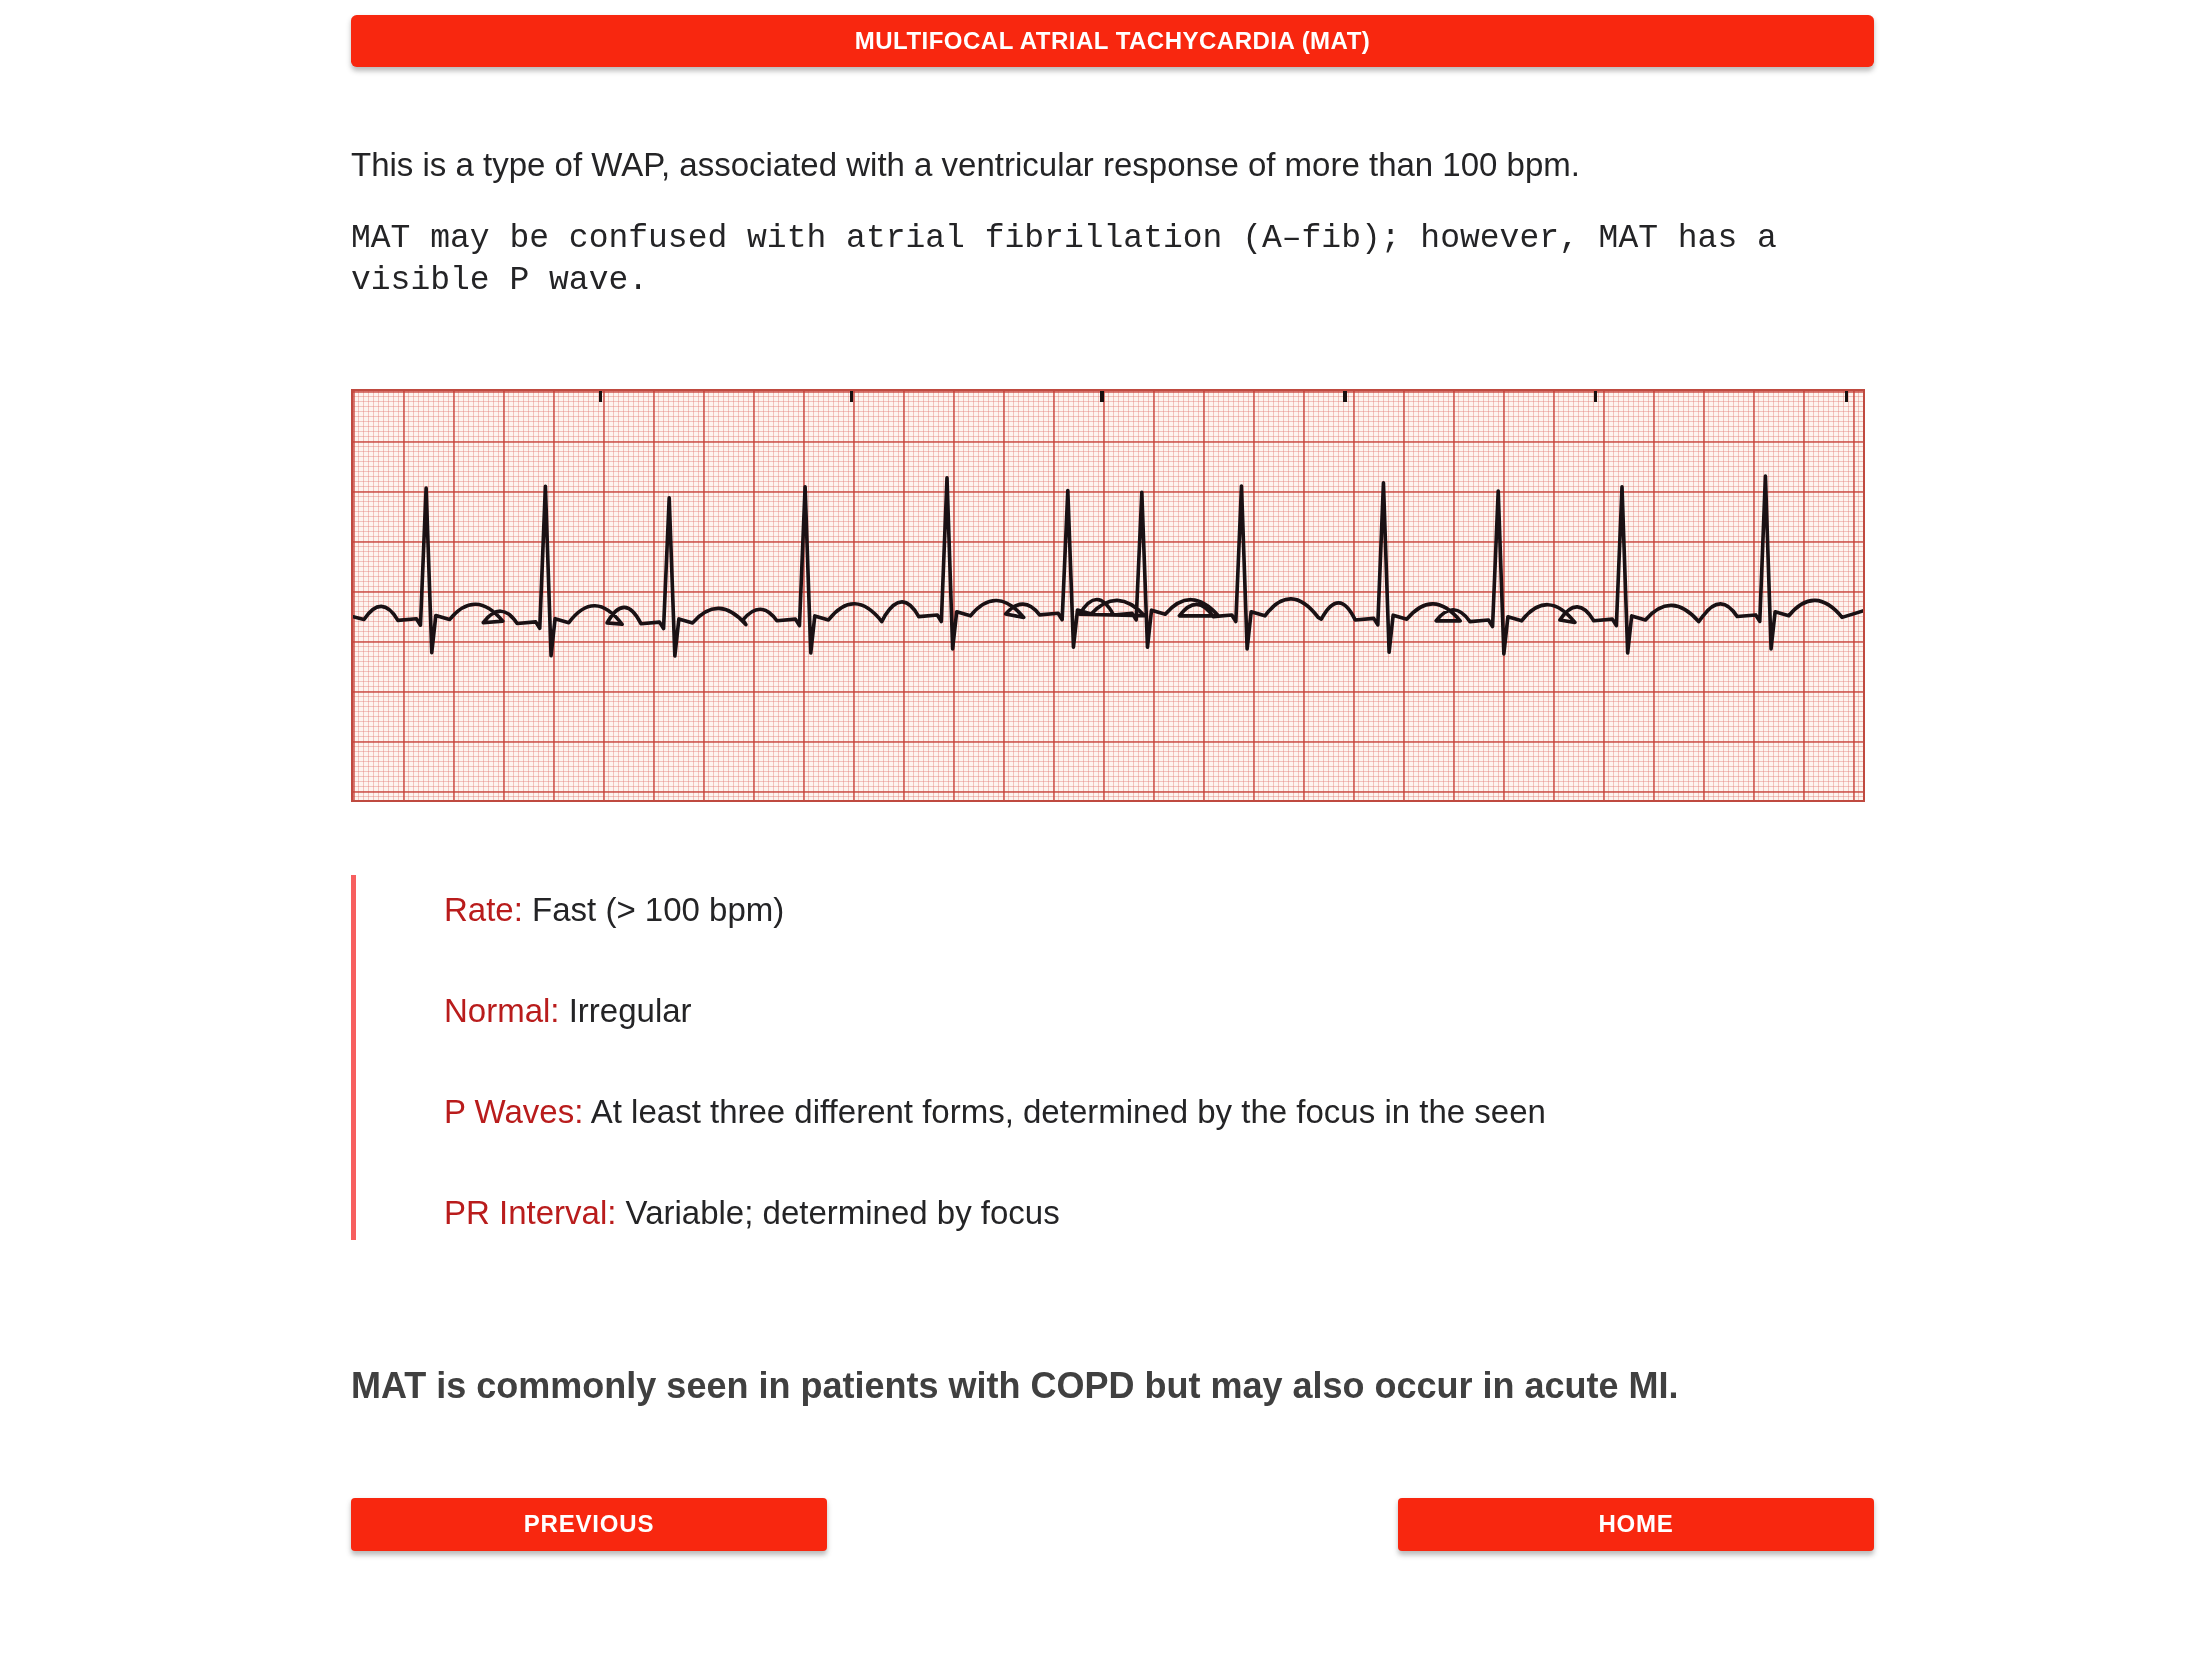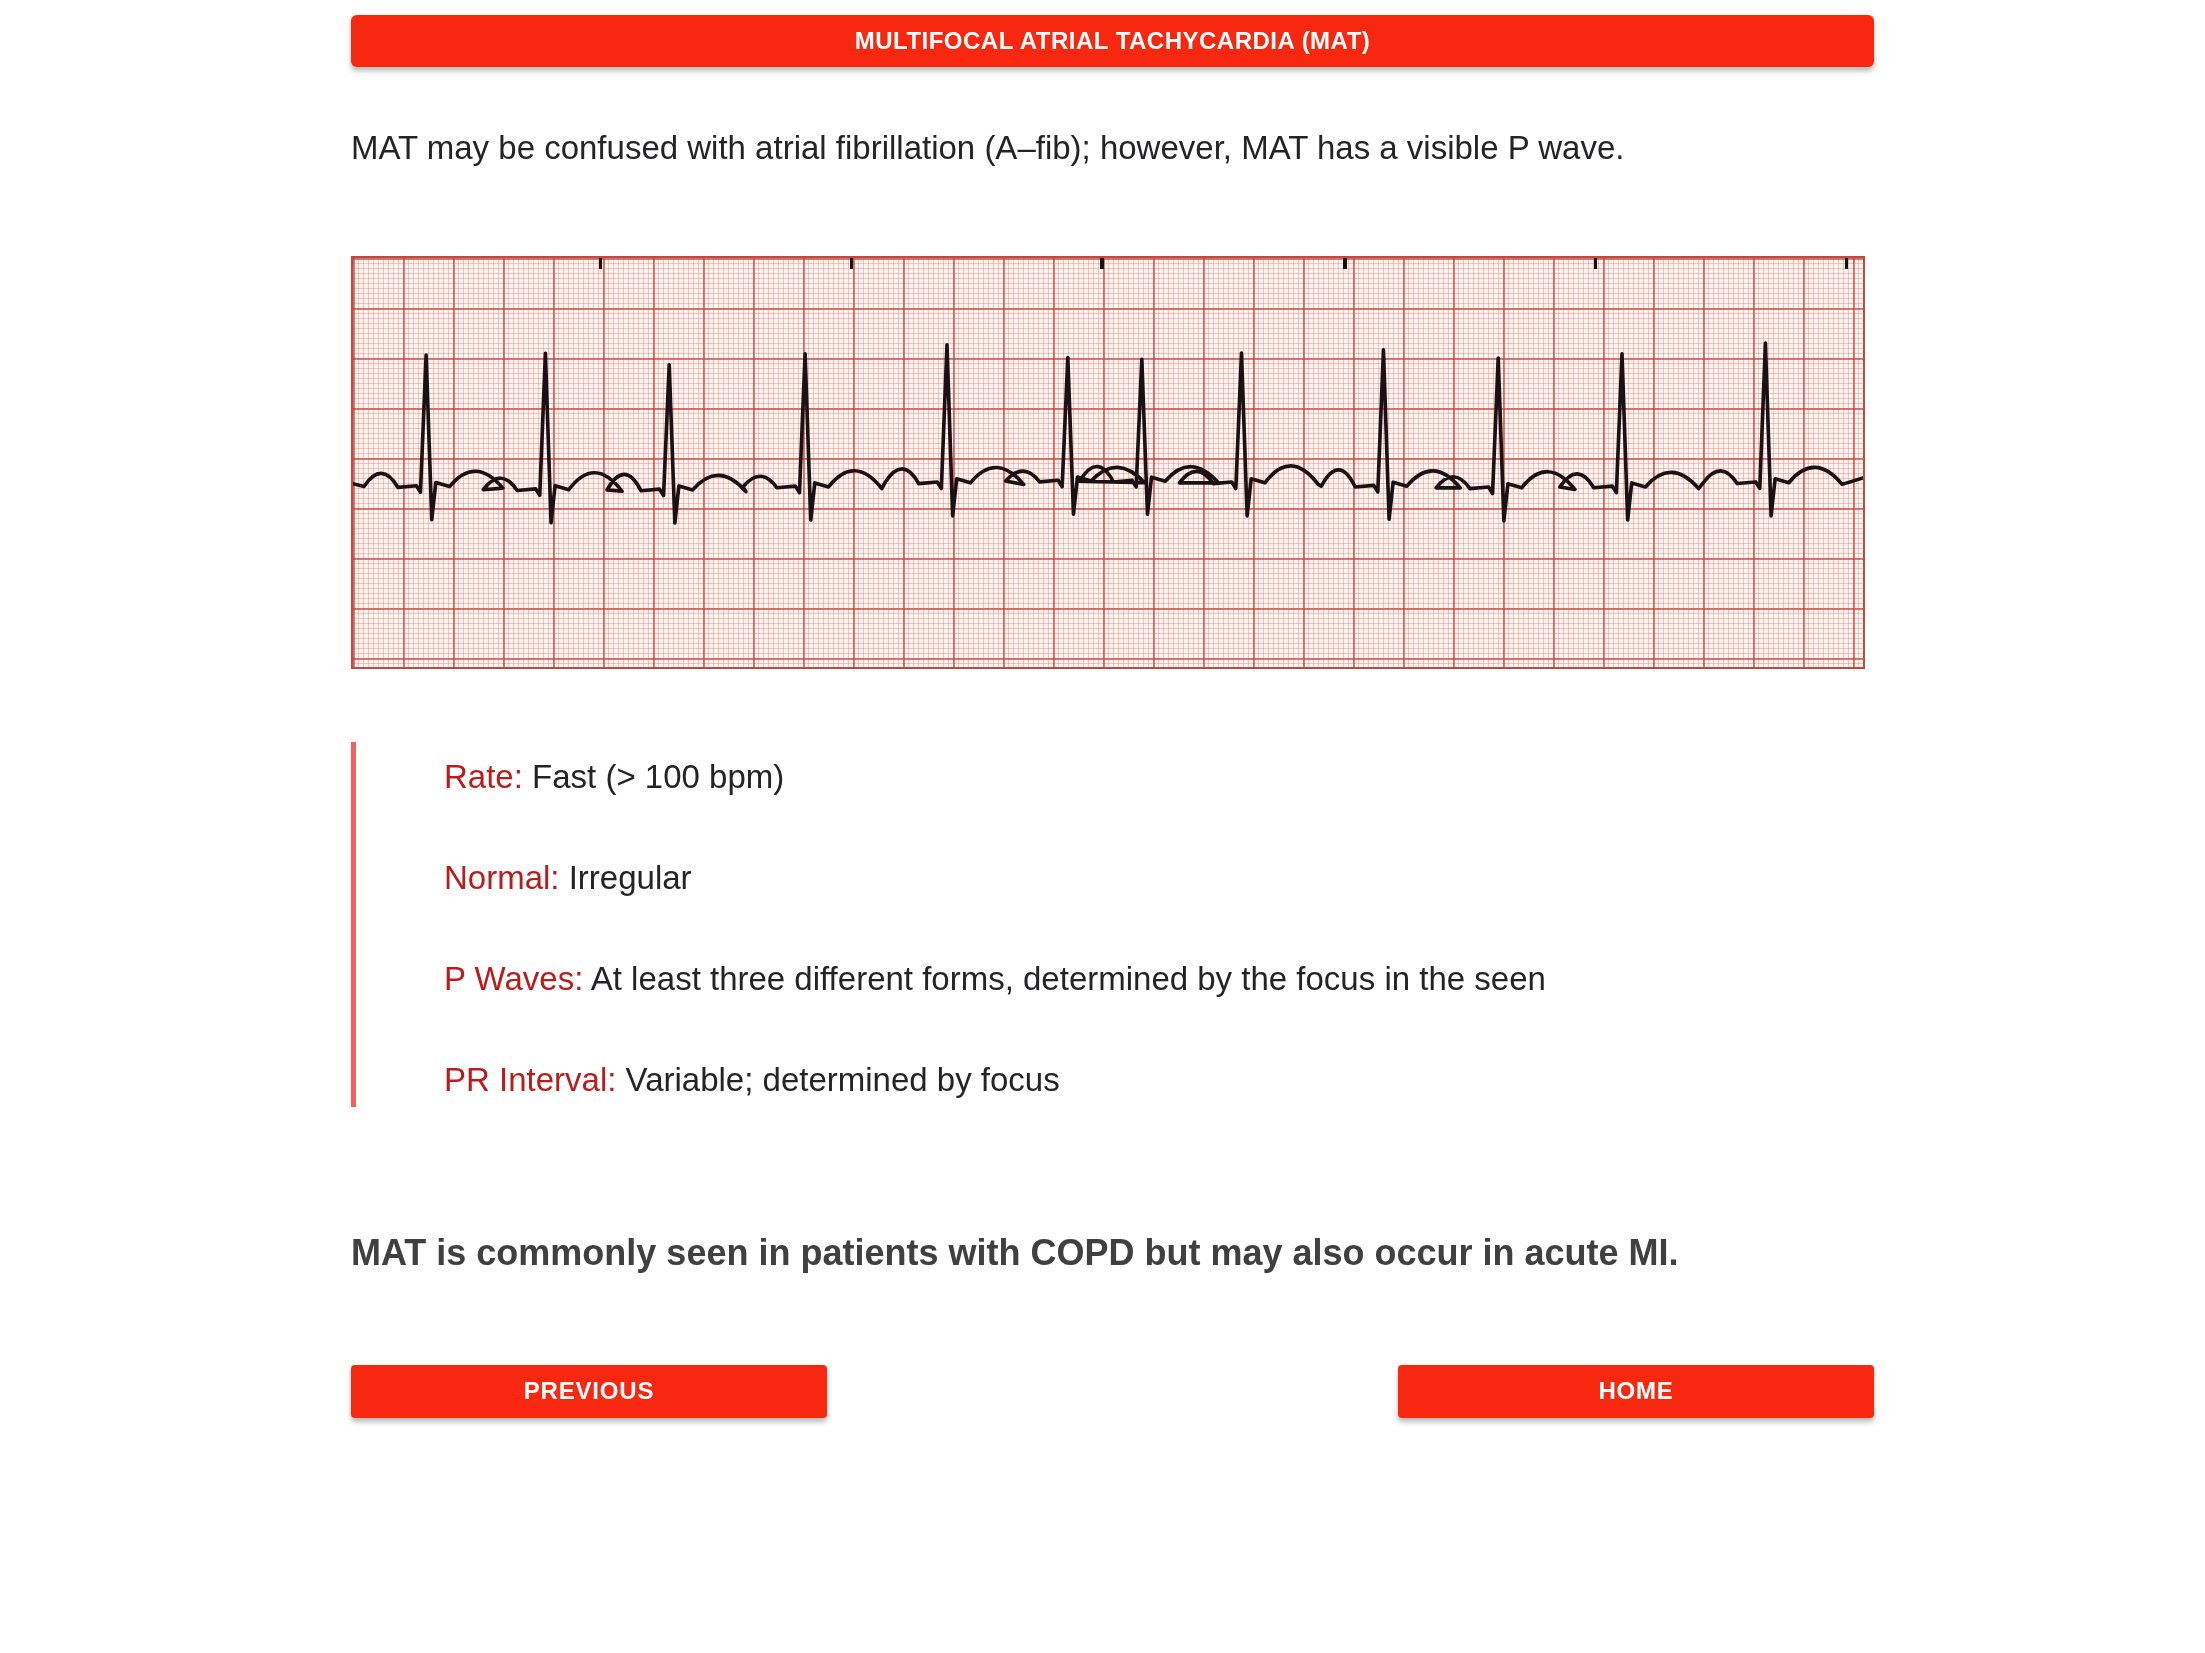--- a/index.html
+++ b/index.html
@@ -17,21 +17,21 @@
     box-shadow:0 3.2px 5.7px rgba(60,60,60,0.35);
     display:flex; align-items:center; justify-content:center;
   }
   .banner span {
     color:#ffffff; font-weight:bold; font-size:24px; letter-spacing:0.5px;
   }
 
   
   .para { font-size:33px; line-height:42px; color:#242426; }
   .para.p1 { margin-top:77px; }
-  .para.p2 { margin-top:60px; }
+  .para.p2 { margin-top:32px;font-family:Liberation Mono, monospace; }
 
   
   .ecg {
     position:relative; margin-top:87px; width:1510px; height:409px;
     border:2.4px solid #bf4a40;
     background-color:#fdf4ef;
     background-image:
       linear-gradient(to right, rgba(198,62,54,0.65) 1.6px, transparent 1.6px),
       linear-gradient(to bottom, rgba(198,62,54,0.65) 1.6px, transparent 1.6px),
       linear-gradient(to right, rgba(228,125,118,0.42) 0.8px, transparent 0.8px),
@@ -73,20 +73,21 @@
 </head>
 <body>
 
 <div class="page">
   <div class="content">
 
     <div class="banner">
       <span>MULTIFOCAL ATRIAL TACHYCARDIA (MAT)</span>
     </div>
 
+    <div class="para p1">This is a type of WAP, associated with a ventricular response of more than 100 bpm.</div>
     <div class="para p2">MAT may be confused with atrial fibrillation (A–fib); however, MAT has a visible P wave.</div>
 
     <div class="ecg">
       <svg id="ecg-svg" viewBox="0 0 1871 507" preserveAspectRatio="none">
           <path d="M 0 279.8 L 13.6 283.3 Q 35.6 250.3 55.6 284.3 L 78.6 282.3 L 83.6 290.3 L 90.6 120.3 L 97.6 324.3 L 102.6 278.3 L 119.6 283.3 Q 151.6 244.3 185.6 285.3 L 161.4 287.2 Q 183.4 258.2 203.4 288.2 L 226.4 286.2 L 231.4 294.2 L 238.4 118.2 L 245.4 328.2 L 250.4 282.2 L 267.4 287.2 Q 299.4 244.2 333.4 289.2 L 314.8 287.5 Q 336.8 248.5 356.8 288.5 L 379.8 286.5 L 384.8 294.5 L 391.8 132.5 L 398.8 328.5 L 403.8 282.5 L 420.8 287.5 Q 452.8 250.5 486.8 289.5 L 483.2 283.8 Q 505.2 256.8 525.2 284.8 L 548.2 282.8 L 553.2 290.8 L 560.2 118.8 L 567.2 324.8 L 572.2 278.8 L 589.2 283.8 Q 621.2 242.8 655.2 285.8 L 659.0 278.7 Q 681.0 243.7 701.0 279.7 L 724.0 277.7 L 729.0 285.7 L 736.0 107.7 L 743.0 319.7 L 748.0 273.7 L 765.0 278.7 Q 797.0 239.7 831.0 280.7 L 808.7 276.5 Q 830.7 251.5 850.7 277.5 L 873.7 275.5 L 878.7 283.5 L 885.7 123.5 L 892.7 317.5 L 897.7 271.5 L 914.7 276.5 Q 946.7 241.5 980.7 278.5 L 900.4 276.7 Q 922.4 239.7 942.4 277.7 L 965.4 275.7 L 970.4 283.7 L 977.4 125.7 L 984.4 317.7 L 989.4 271.7 L 1006.4 276.7 Q 1038.4 239.7 1072.4 278.7 L 1023.9 278.7 Q 1045.9 249.7 1065.9 279.7 L 1088.9 277.7 L 1093.9 285.7 L 1100.9 117.7 L 1107.9 319.7 L 1112.9 273.7 L 1129.9 278.7 Q 1161.9 235.7 1195.9 280.7 L 1199.8 282.9 Q 1221.8 241.9 1241.8 283.9 L 1264.8 281.9 L 1269.8 289.9 L 1276.8 113.9 L 1283.8 323.9 L 1288.8 277.9 L 1305.8 282.9 Q 1337.8 243.9 1371.8 284.9 L 1342.0 284.9 Q 1364.0 256.9 1384.0 285.9 L 1407.0 283.9 L 1412.0 291.9 L 1419.0 123.9 L 1426.0 325.9 L 1431.0 279.9 L 1448.0 284.9 Q 1480.0 243.9 1514.0 286.9 L 1495.4 283.8 Q 1517.4 250.8 1537.4 284.8 L 1560.4 282.8 L 1565.4 290.8 L 1572.4 118.8 L 1579.4 324.8 L 1584.4 278.8 L 1601.4 283.8 Q 1633.4 246.8 1667.4 285.8 L 1673.1 278.6 Q 1695.1 248.6 1715.1 279.6 L 1738.1 277.6 L 1743.1 285.6 L 1750.1 105.6 L 1757.1 319.6 L 1762.1 273.6 L 1779.1 278.6 Q 1811.1 239.6 1845.1 280.6 L 1871 272.6" fill="none" stroke="#1a1114" stroke-width="4.5" stroke-linejoin="round" stroke-linecap="round"></path>
         </svg>
     <div class="tick" style="left: calc(16.4% - 1.6px);"></div>
         <div class="tick" style="left: calc(33% - 1.6px);"></div>
         <div class="tick" style="left: calc(49.6% - 1.6px);"></div>
         <div class="tick" style="left: calc(65.7% - 1.6px);"></div>

